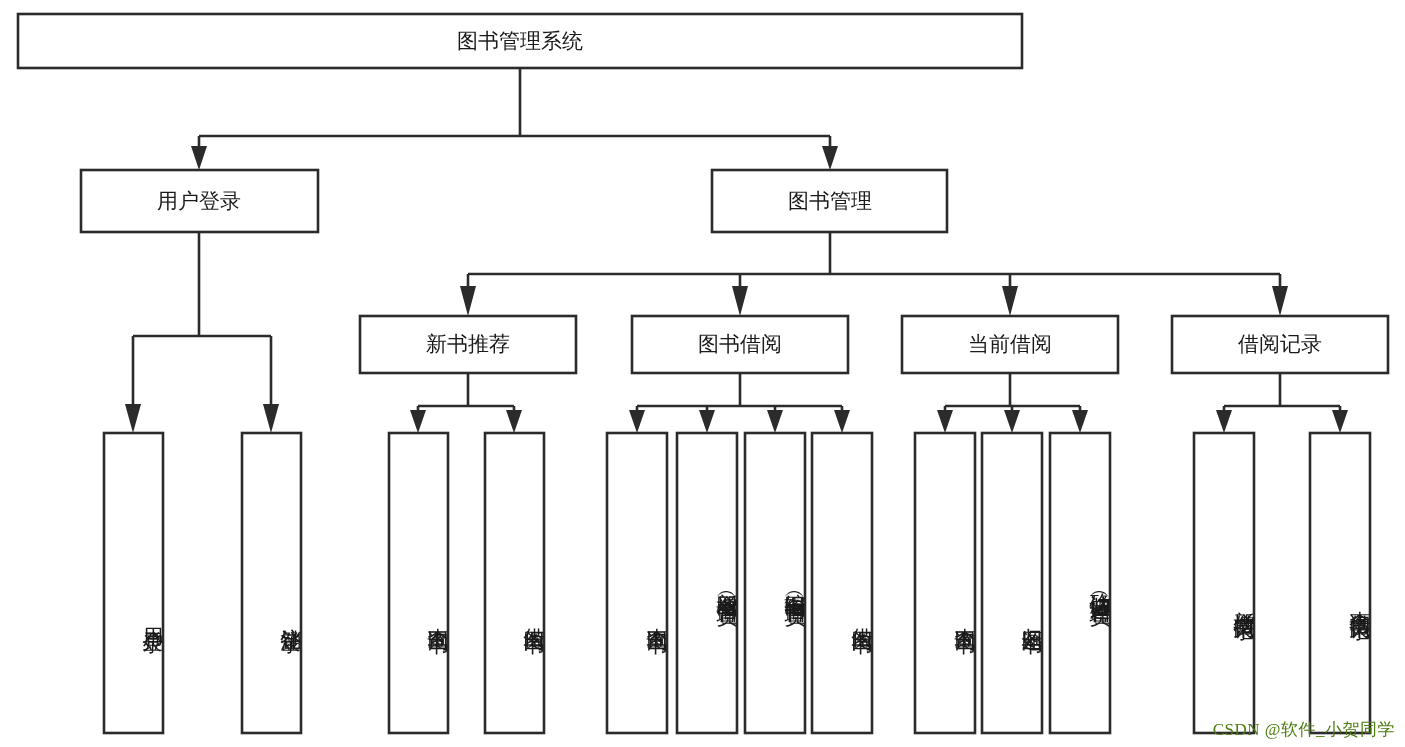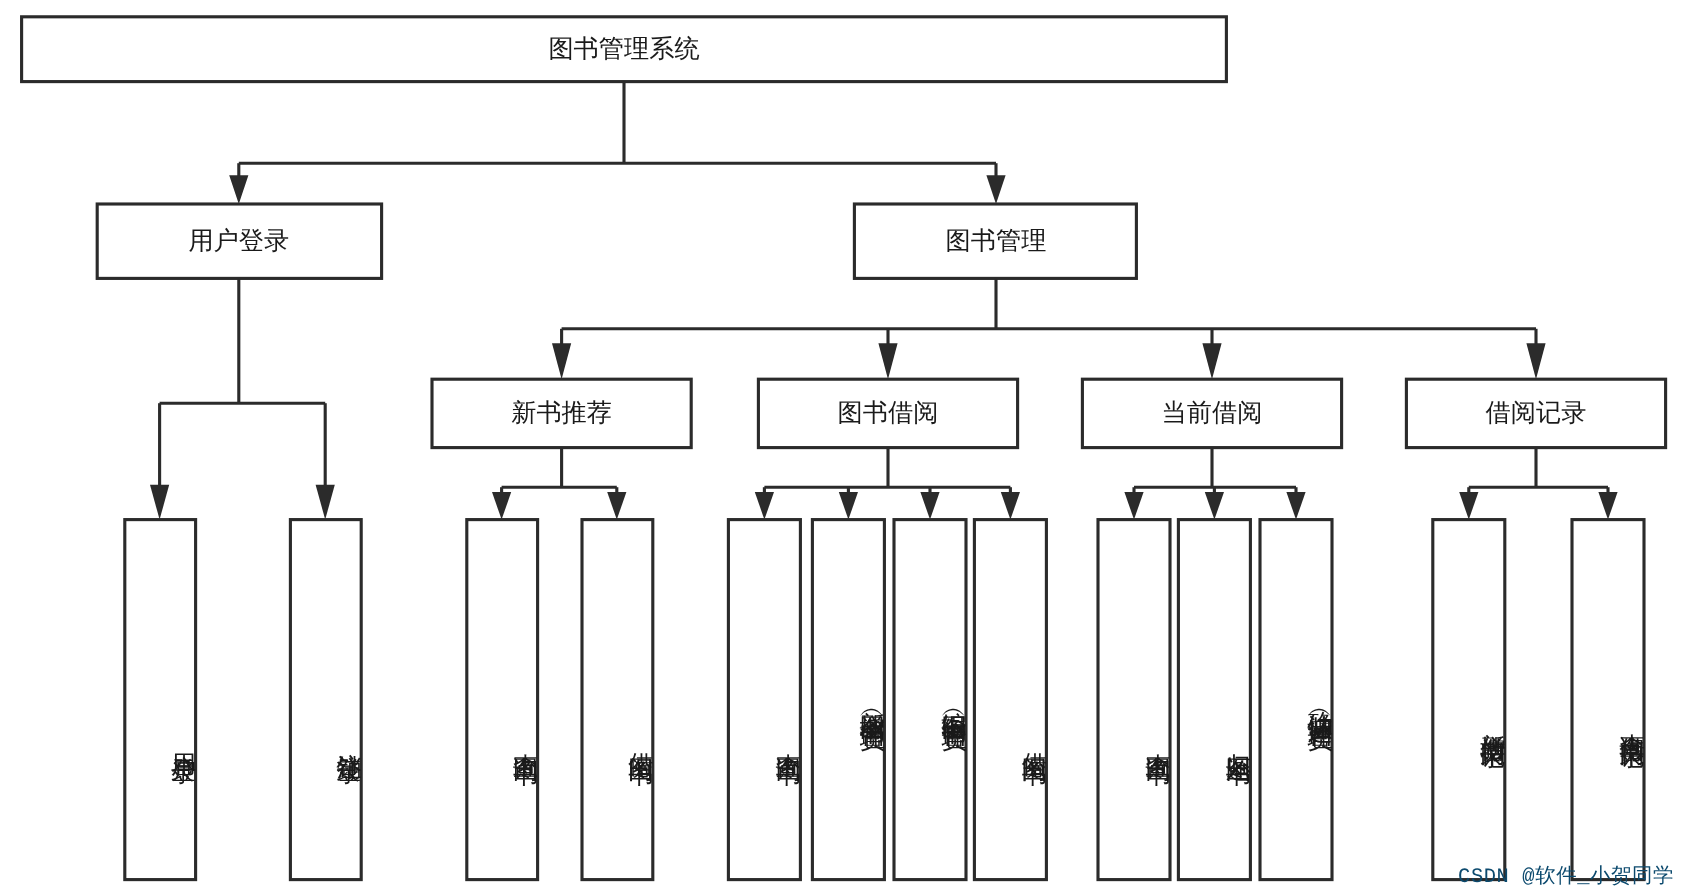--- a/index.html
+++ b/index.html
@@ -62,23 +62,23 @@
     display: flex;
     align-items: flex-start;
     justify-content: center;
     pointer-events: none;
     user-select: none;
   }
   .watermark {
     position: absolute;
     right: 10px;
     bottom: 6px;
-    font-family: Liberation Mono, monospace;
+    font-family: Liberation Serif, serif;
     font-size: 17px;
-    color: #0c4a6e;
+    color: #4d7c0f;
     letter-spacing: 0.5px;
     white-space: nowrap;
     pointer-events: none;
   }
 </style>
 </head>
 <body>
 
 <div id="diagram-root">
 

